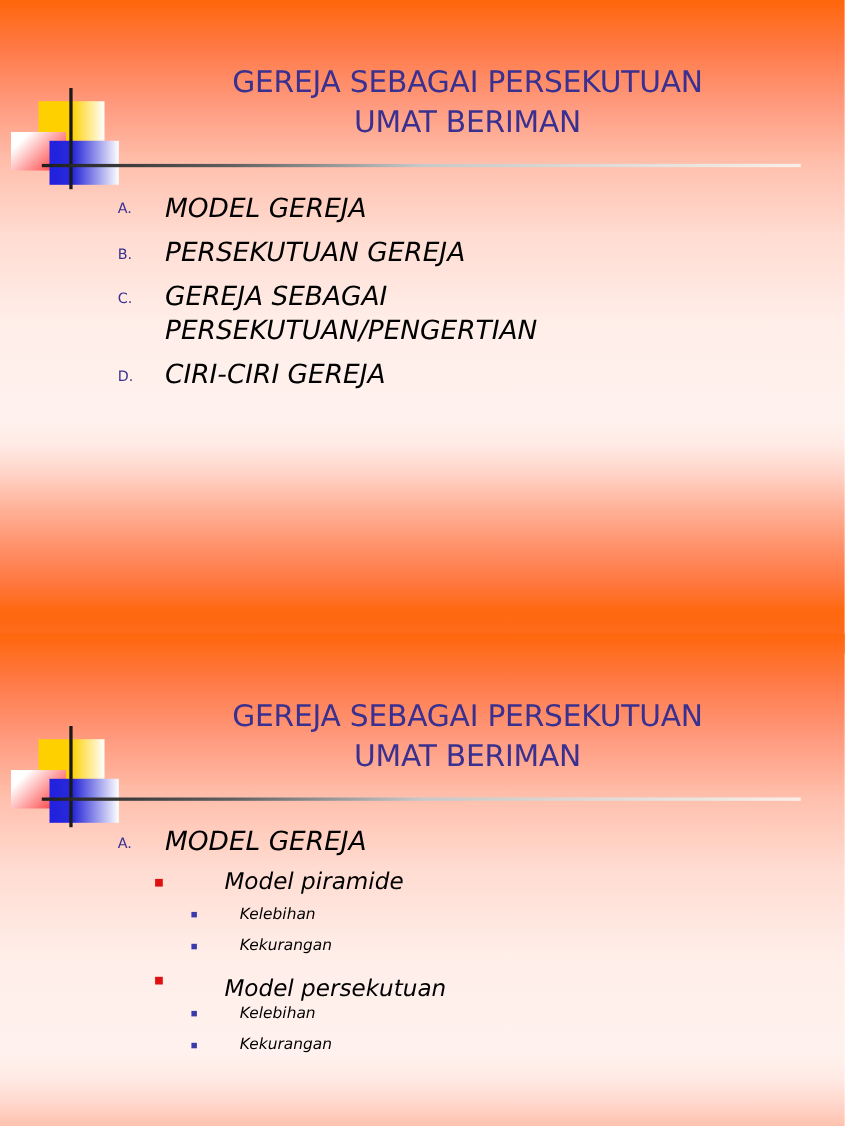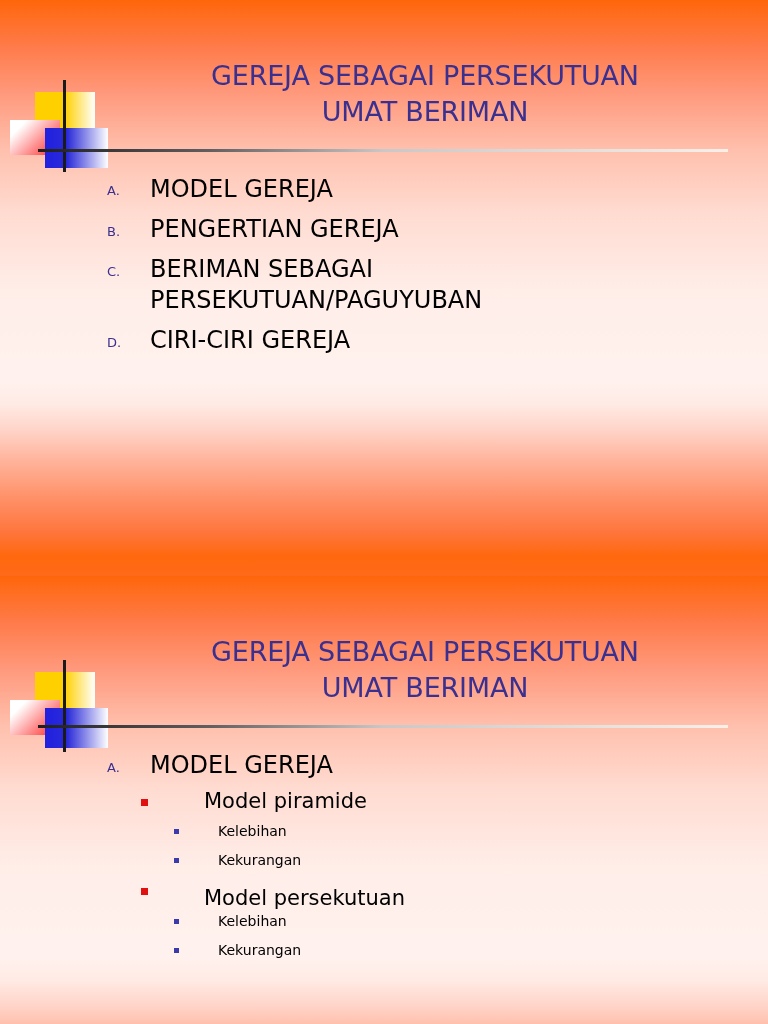--- a/index.html
+++ b/index.html
@@ -22,21 +22,21 @@
     .logo .blue { left: 35px; top: 48px; width: 63px; height: 40px;
       background: linear-gradient(to right, #2020e0 0%, #2a2ad8 35%, #ffffff 100%); }
     .logo .vline { left: 53px; top: 0px; width: 3px; height: 92px; background: #1a1a1a; }
     .rule { position: absolute; left: 38px; top: 149px; width: 690px; height: 3px;
       background: linear-gradient(to right, #1e1e1e 0%, #606060 25%, #c8c8c8 50%, #f8f0e8 100%); }
     .title { position: absolute; left: 100px; top: 58px; width: 650px; text-align: center;
       font-family: "DejaVu Sans", sans-serif; color: #3a3090; font-size: 27px; line-height: 36px;
       letter-spacing: -0.2px; }
     .list { position: absolute; left: 0; top: 0; width: 768px;
       font-family: "DejaVu Sans", sans-serif; }
-    .item { position: absolute; }
+    .item { position: absolute; font-style: italic; }
     .lvl1 { color: #000; font-size: 24px; line-height: 31px; left: 150px; }
     .lvl1-marker { position: absolute; color: #3a3090; font-size: 13px; left: 107px; }
     .lvl2 { color: #000; font-size: 21px; line-height: 26px; left: 184px; margin-left: 20px; }
     .lvl2-marker { position: absolute; left: 141px; width: 7px; height: 7px; background: #e01010; }
     .lvl3 { color: #000; font-size: 14px; line-height: 22px; left: 218px; }
     .lvl3-marker { position: absolute; left: 174px; width: 5px; height: 5px; background: #3a3aaa; }
   </style>
 </head>
 <body>
 
@@ -51,25 +51,25 @@
   <div class="title">
     <div>GEREJA SEBAGAI PERSEKUTUAN</div>
     <div>UMAT BERIMAN</div>
   </div>
 
   <div class="list">
     <span class="lvl1-marker" style="top:183px">A.</span>
     <div class="item lvl1" style="top:174px">MODEL GEREJA</div>
 
     <span class="lvl1-marker" style="top:224px">B.</span>
-    <div class="item lvl1" style="top:214px">PENGERTIAN GEREJA</div>
+    <div class="item lvl1" style="top:214px">PERSEKUTUAN GEREJA</div>
 
     <span class="lvl1-marker" style="top:264px">C.</span>
-    <div class="item lvl1" style="top:254px">BERIMAN SEBAGAI</div>
-    <div class="item lvl1" style="top:285px">PERSEKUTUAN/PAGUYUBAN</div>
+    <div class="item lvl1" style="top:254px">GEREJA SEBAGAI</div>
+    <div class="item lvl1" style="top:285px">PERSEKUTUAN/PENGERTIAN</div>
 
     <span class="lvl1-marker" style="top:335px">D.</span>
     <div class="item lvl1" style="top:325px">CIRI-CIRI GEREJA</div>
   </div>
 </div>
 
 <div class="slide slide-2">
   <div class="logo" style="top:84px">
     <div class="sq yellow"></div>
     <div class="sq red"></div>

